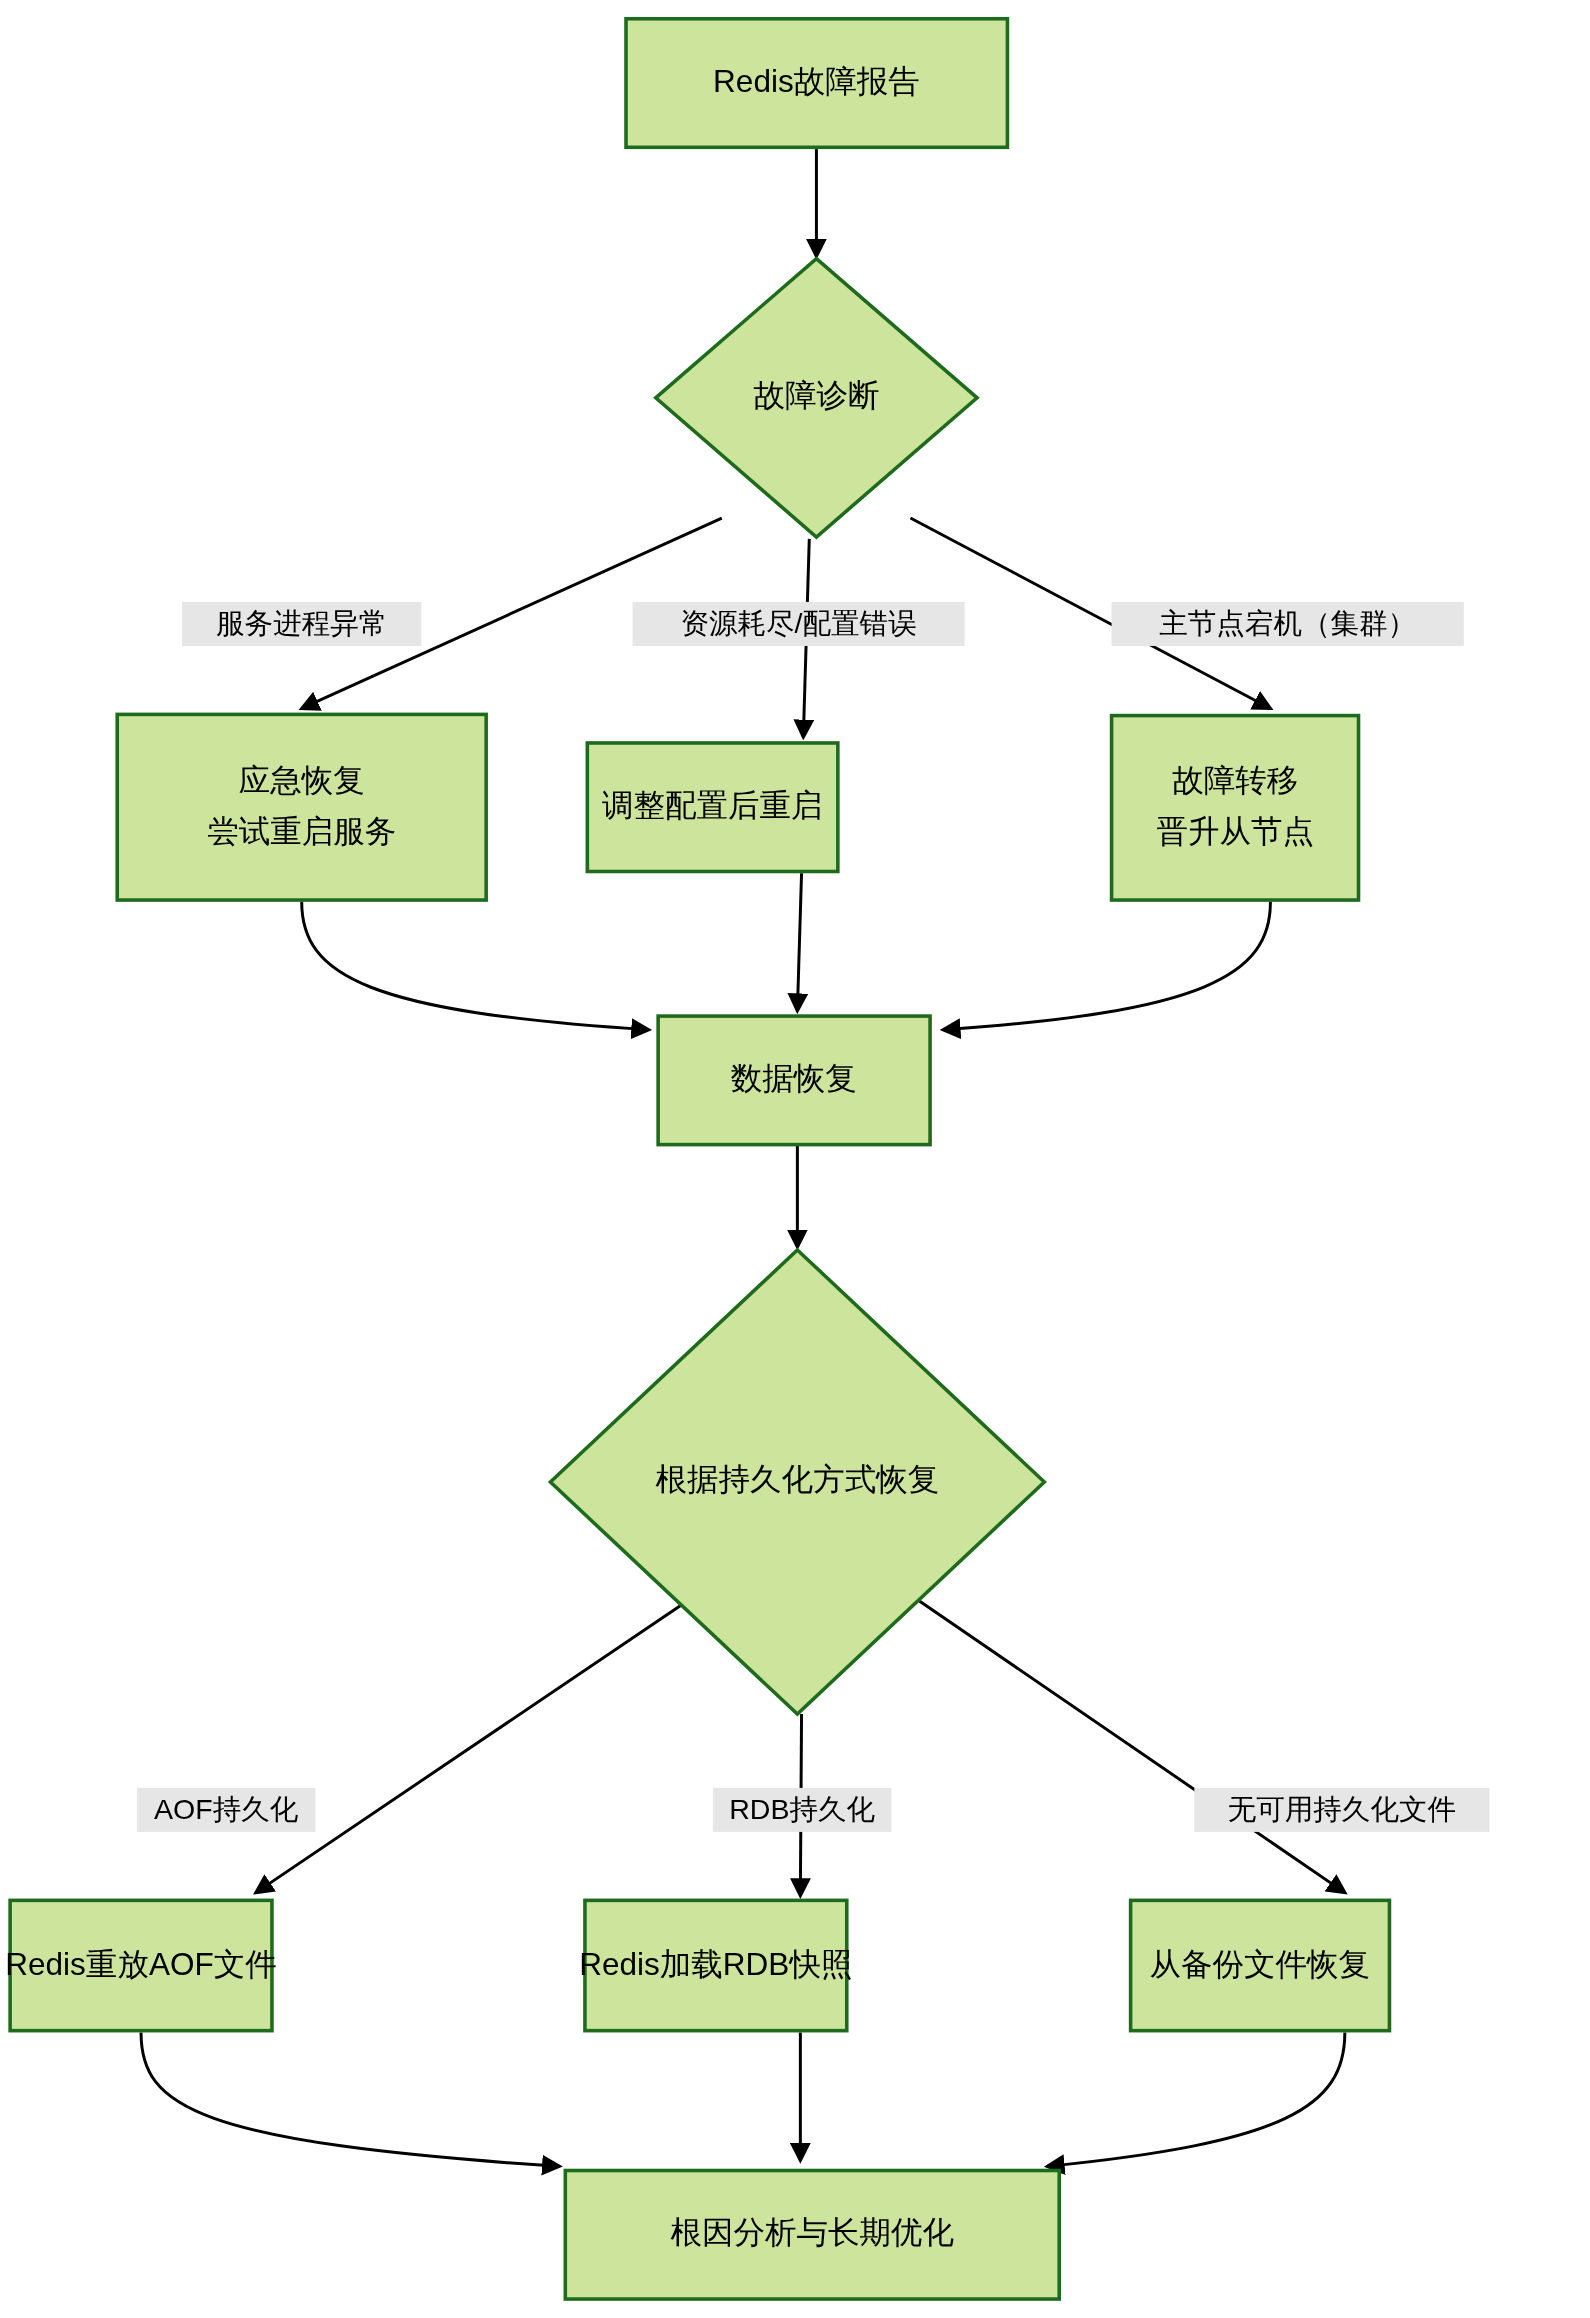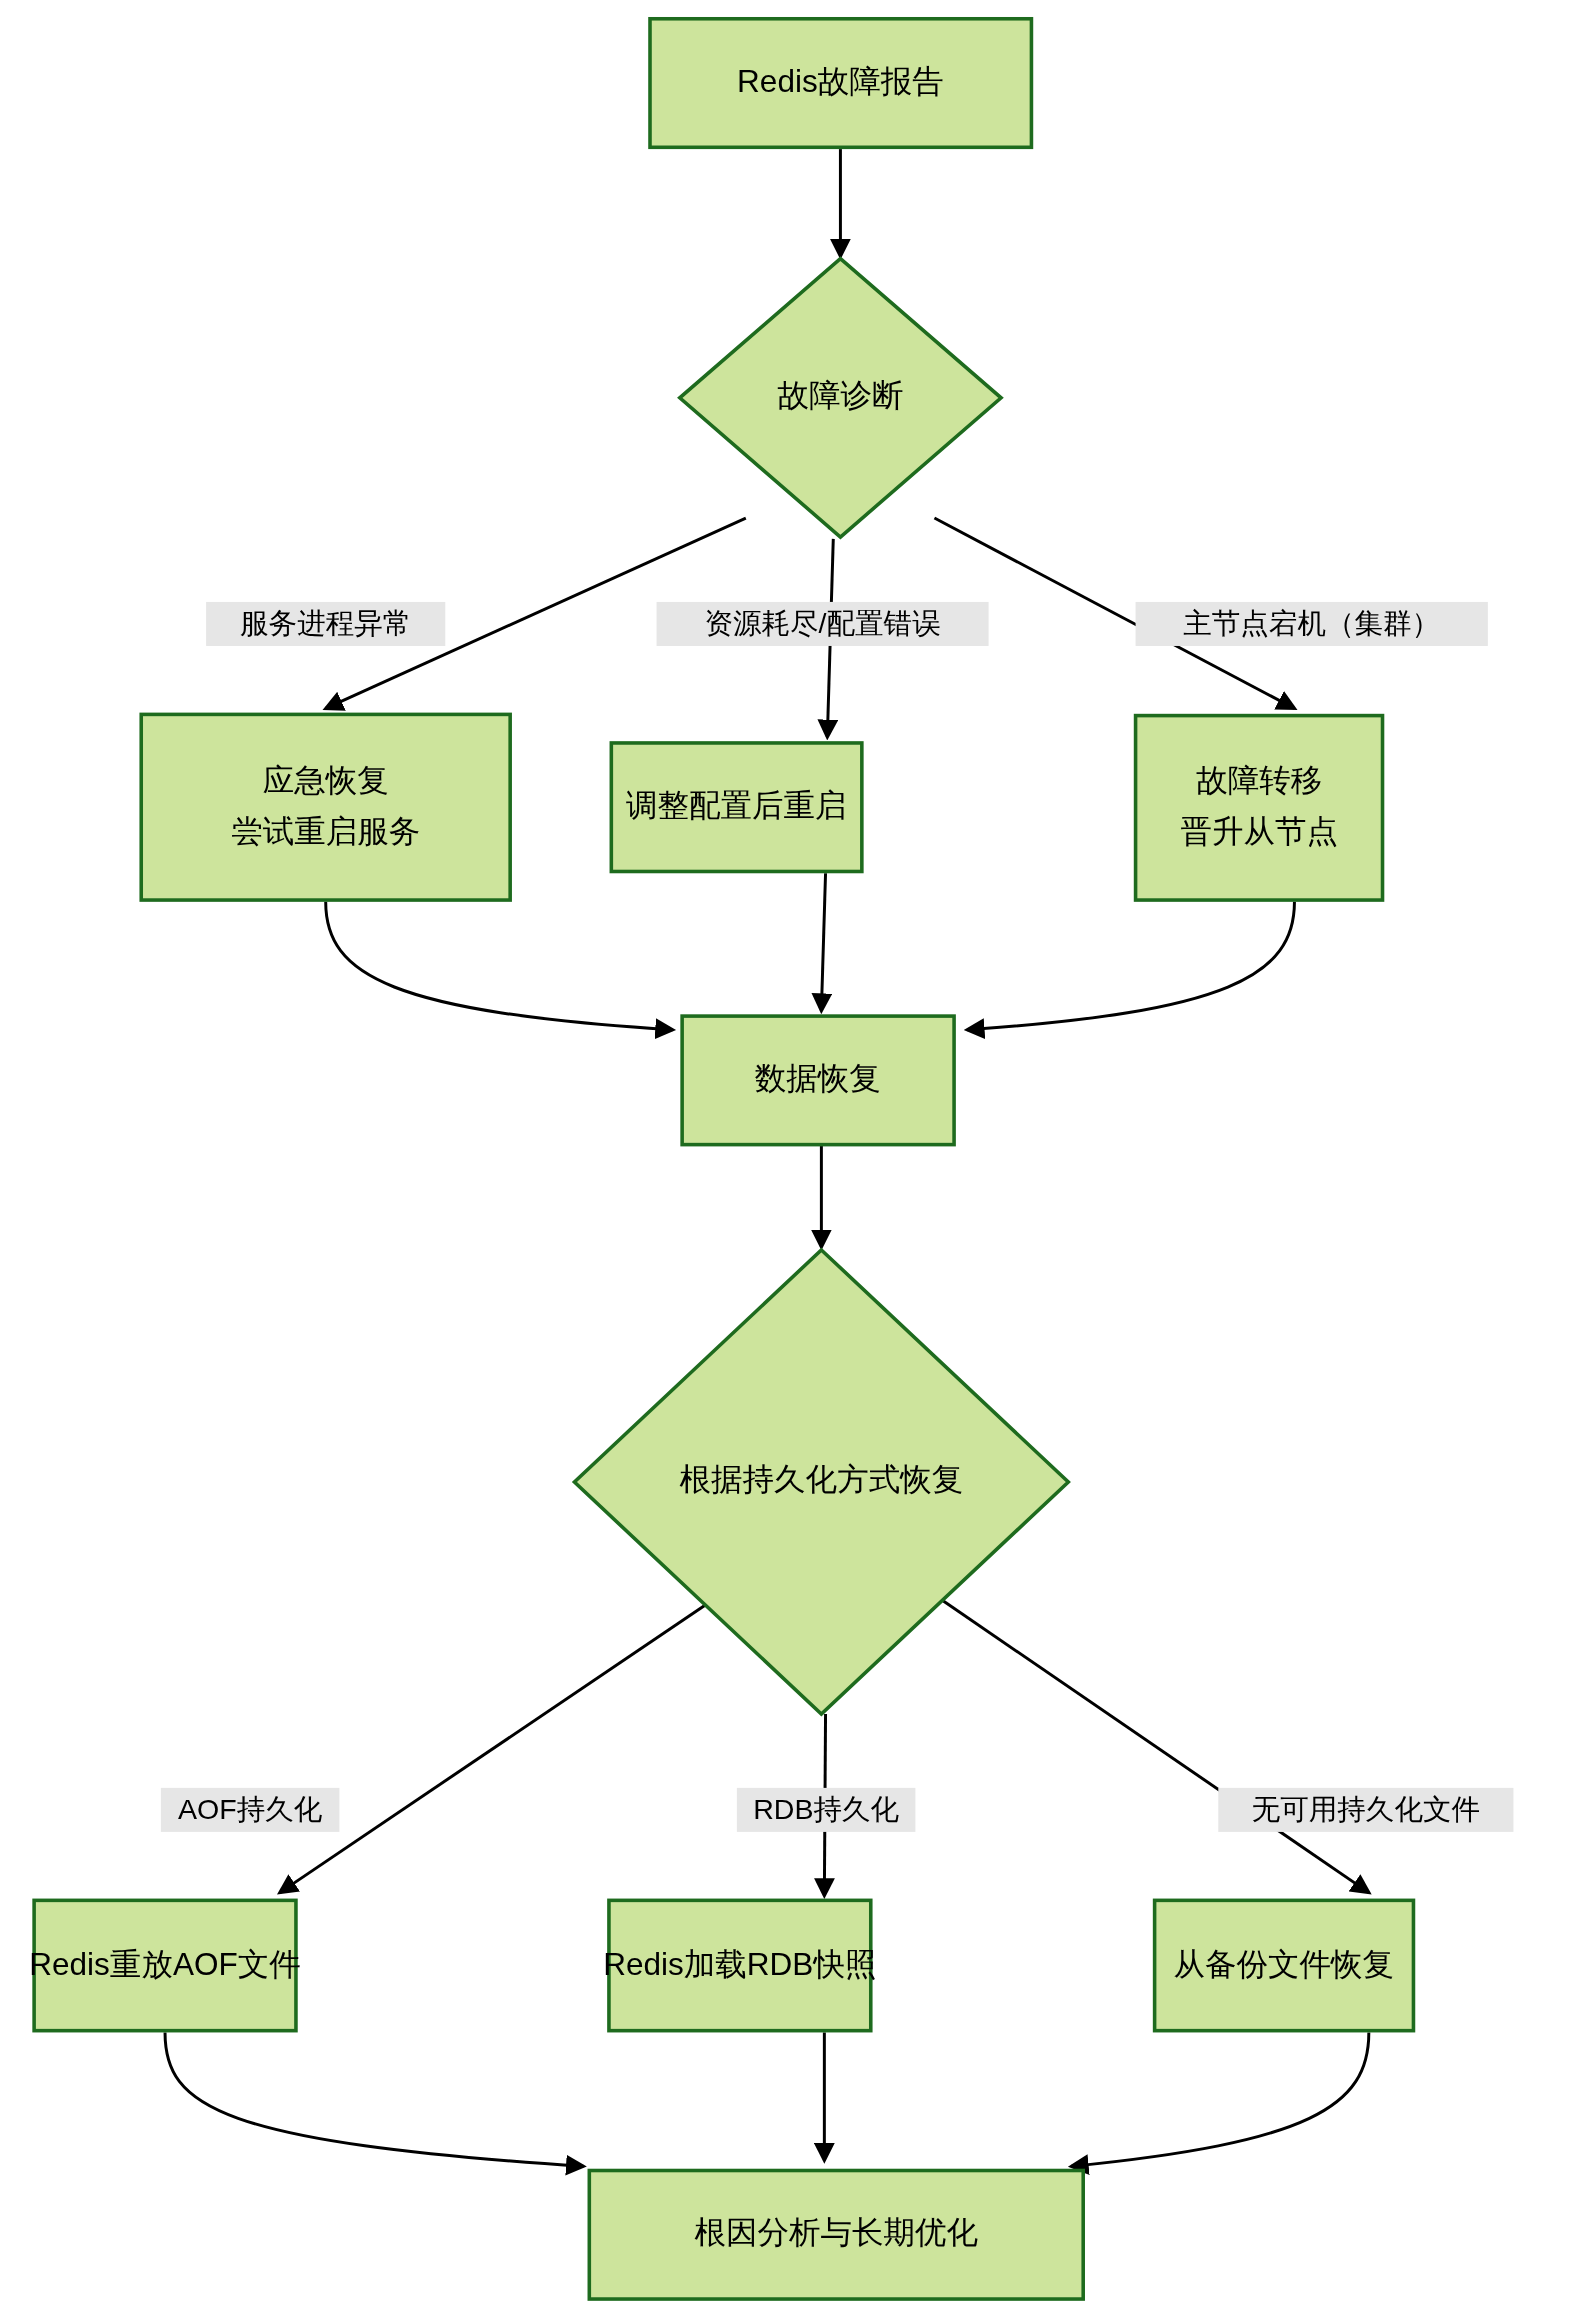--- a/index.html
+++ b/index.html
@@ -10,21 +10,20 @@
   body {
     width: 1590px;
     height: 2319px;
     font-family: "Liberation Sans", "DejaVu Sans", sans-serif;
     overflow: hidden;
   }
   #flowchart-root {
     position: relative;
     width: 1478px;
     height: 2319px;
-    margin-left: 24px;
   }
   svg#flow-svg {
     display: block;
     width: 1590px;
     height: 2319px;
   }
   .node-shape {
     fill: #cde49c;
     stroke: #1e6b1e;
     stroke-width: 6;

